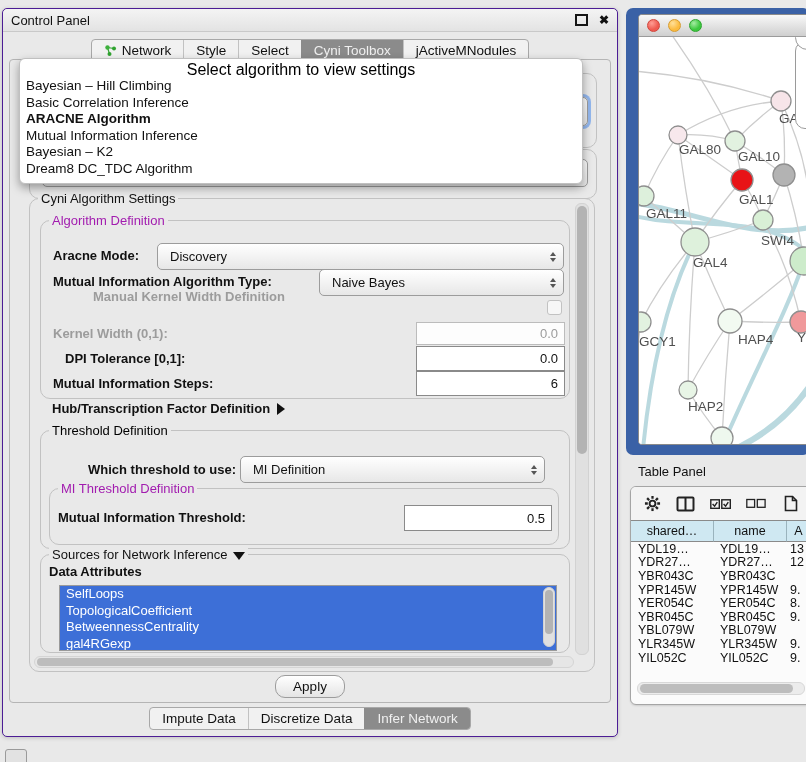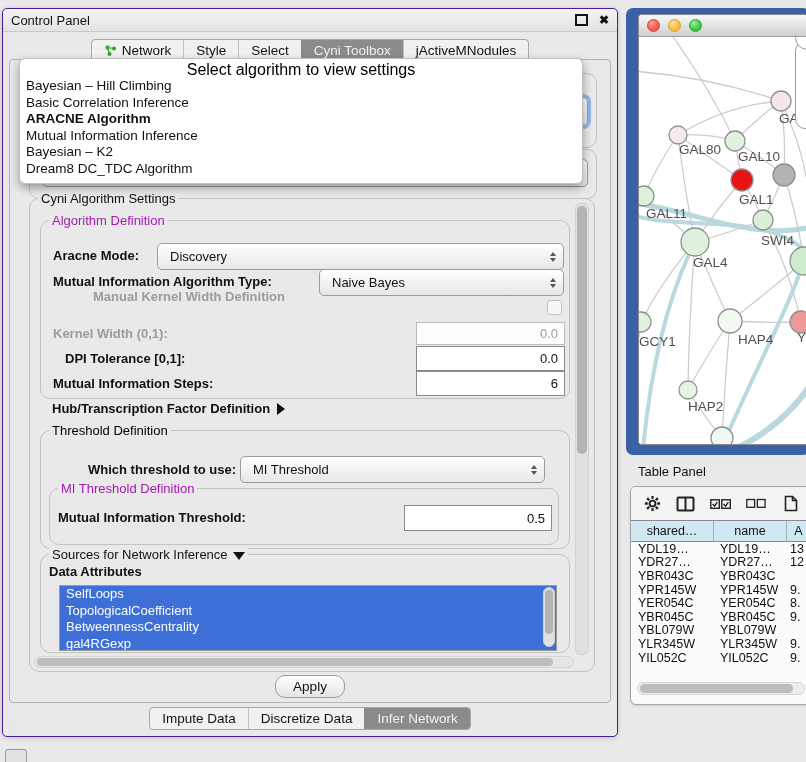--- a/index.html
+++ b/index.html
@@ -224,21 +224,21 @@
       <div class="hub-row" style="left:22px;top:202px;">
         <span>Hub/Transcription Factor Definition</span>
         <span class="tri-right"></span>
       </div>
 
       <div class="group" style="left:10px;right:24px;top:231px;height:117px;">
         <span class="group-label green">Threshold Definition</span>
 
         <span class="flabel" style="left:47px;top:31px;">Which threshold to use:</span>
         <div class="combo" style="left:199px;width:267px;top:25px;height:25px;">
-          <span>MI Threshold</span>
+          <span>MI Definition</span>
           <span class="spin">
               <span class="tri-up"></span>
               <span class="tri-down"></span>
             </span>
         </div>
 
         <div class="group" style="left:8px;right:10px;top:57px;height:55px;">
           <span class="group-label blue">MI Threshold Definition</span>
           <span class="flabel" style="left:8px;top:21px;">Mutual Information Threshold:</span>
           <div class="tfield" style="right:6px;width:140px;top:16px;height:24px;">

